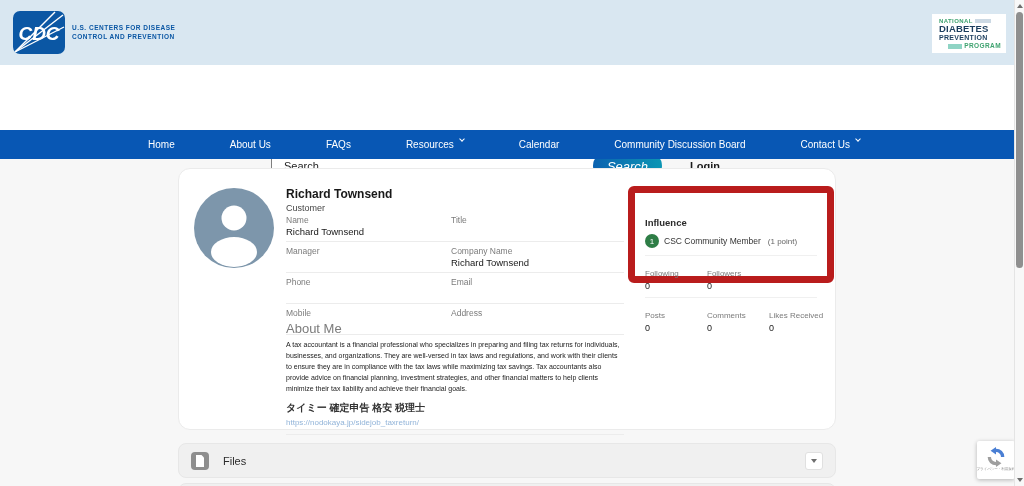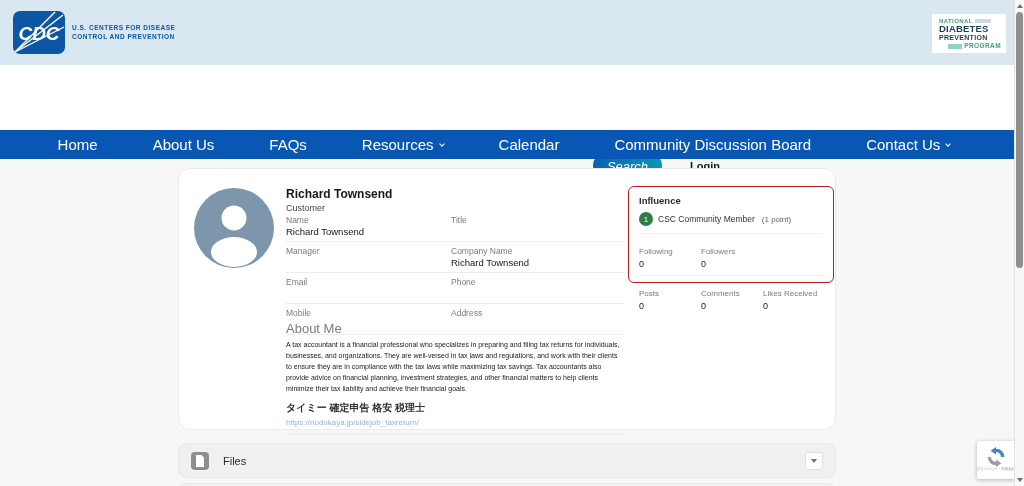--- a/index.html
+++ b/index.html
@@ -22,42 +22,42 @@
   
   .search-band { position:absolute; left:0; top:65px; width:1024px; height:65px; background:#ffffff; }
   .search-wrap { position:absolute; left:271px; top:86px; width:391px; height:29px; }
   .search-input { position:absolute; left:0; top:0; width:333px; height:29px; border:1px solid #7f7f7f; border-radius:8px; padding:0 12px; font-size:11px; color:#222; font-family:inherit; outline:none; background:#fff; }
   .search-input::placeholder { color:#222; opacity:1; }
   .search-button { position:absolute; left:322px; top:1px; width:69px; height:28px; border:none; border-radius:14px; background:linear-gradient(90deg,#0b62b0,#0c96b4); color:#fff; font-size:13px; font-family:inherit; cursor:pointer;font-style:italic; }
   .login { position:absolute; left:690px; top:95px; font-size:11px; font-weight:bold; color:#1a1a1a; cursor:pointer; }
 
   
   .nav { position:absolute; left:0; top:130px; width:1024px; height:29px; background:#0857b4; display:flex; align-items:center; justify-content:center; gap:15px; padding-right:56px; }
-  .nav-item { color:#ffffff; font-size:15px; display:flex; align-items:center; cursor:pointer; white-space:nowrap;margin-left:40px; }
+  .nav-item { color:#ffffff; font-size:10px; display:flex; cursor:pointer; white-space:nowrap;margin-left:40px; }
   .chev { width:4px; height:4px; border-right:1.2px solid #fff; border-bottom:1.2px solid #fff; transform:rotate(45deg); display:inline-block; margin-left:6px; margin-top:-2px; }
 
   
   .main-card { position:absolute; left:178px; top:168px; width:658px; height:262px; background:#ffffff; border:1px solid #ebebeb; border-radius:12px; }
   .avatar { position:absolute; left:15px; top:19px; width:80px; height:80px; border-radius:50%; background:#7d96ab; overflow:hidden; }
   .profile-head { position:absolute; left:107px; top:18px; }
   .profile-name { font-size:12px; font-weight:bold; color:#181818; }
   .profile-type { font-size:9px; color:#454545; margin-top:2px; }
   .fields { position:absolute; left:107px; top:42px; width:338px; }
   .field-row { display:grid; grid-template-columns:165px 1fr; border-bottom:1px solid #ececec; padding:4px 0 3px; }
   .f-label { font-size:8.5px; color:#7b7b7b; line-height:10px; }
   .f-value { font-size:9.5px; color:#181818; line-height:12px; min-height:12px; margin-top:1px; }
   .about { position:absolute; left:107px; top:152px; width:338px; }
   .about-label { font-size:13px; color:#7b7b7b; }
   .about-text { font-size:7px; line-height:11px; color:#1a1a1a; margin-top:3px; }
   .about-tagline { font-size:10px; font-weight:bold; color:#333333; margin-top:7px; }
   .about-link { display:block; font-size:8px; color:#92b4d9; margin-top:3px; cursor:pointer; }
   .about-divider { border-bottom:1px solid #ececec; margin-top:7px; }
 
   
-  .influence { position:absolute; left:449px; top:17px; width:206px; height:97px; border:1px solid #b91c1c; border-radius:6px; padding:8px 10px 0; background:#fff; }
+  .influence { position:absolute; left:449px; top:17px; width:206px; height:97px; border:7px solid #b91c1c; border-radius:6px; padding:24px 10px 0; background:#fff; }
   .inf-title { font-size:9.5px; font-weight:bold; color:#2b2b2b; }
   .inf-badge { display:flex; align-items:center; gap:5px; margin-top:6px; padding-bottom:7px; border-bottom:1px solid #f0f0f0; }
   .inf-badge-circle { width:14px; height:14px; border-radius:50%; background:#2e7d46; color:#fff; font-size:8px; display:flex; align-items:center; justify-content:center; flex:none; }
   .inf-badge-label { font-size:8.5px; color:#333; }
   .inf-badge-points { font-size:8px; color:#666; margin-left:2px; }
   .inf-stats { display:grid; grid-template-columns:62px 62px 62px; padding:5px 0 6px;margin-top:8px; }
   .inf-stats.first { border-bottom:1px solid #f0f0f0; }
   .stat-label { font-size:8px; color:#7b7b7b; line-height:10px; }
   .stat-value { font-size:9px; color:#181818; margin-top:2px; }
 
@@ -106,20 +106,21 @@
     <div class="ndpp3">PREVENTION</div>
     <div class="ndpp4">
         <span class="blk"></span>
         <span>PROGRAM</span>
       </div>
   </div>
 </header>
 
 <section class="search-band">
   <div class="search-wrap">
+    <input class="search-input" type="text" placeholder="Search..." style="">
     <button class="search-button">Search</button>
   </div>
   <a class="login">Login</a>
 </section>
 
 <nav class="nav">
   <a class="nav-item">
       <span>Home</span>
     </a>
   <a class="nav-item">
@@ -172,25 +173,25 @@
           <div class="f-label">Manager</div>
           <div class="f-value"></div>
         </div>
       <div>
           <div class="f-label">Company Name</div>
           <div class="f-value">Richard Townsend</div>
         </div>
     </div>
     <div class="field-row">
       <div>
+          <div class="f-label">Phone</div>
+          <div class="f-value"></div>
+        </div>
+      <div>
           <div class="f-label">Email</div>
-          <div class="f-value"></div>
-        </div>
-      <div>
-          <div class="f-label">Phone</div>
           <div class="f-value"></div>
         </div>
     </div>
     <div class="field-row">
       <div>
           <div class="f-label">Mobile</div>
           <div class="f-value"></div>
         </div>
       <div>
           <div class="f-label">Address</div>

